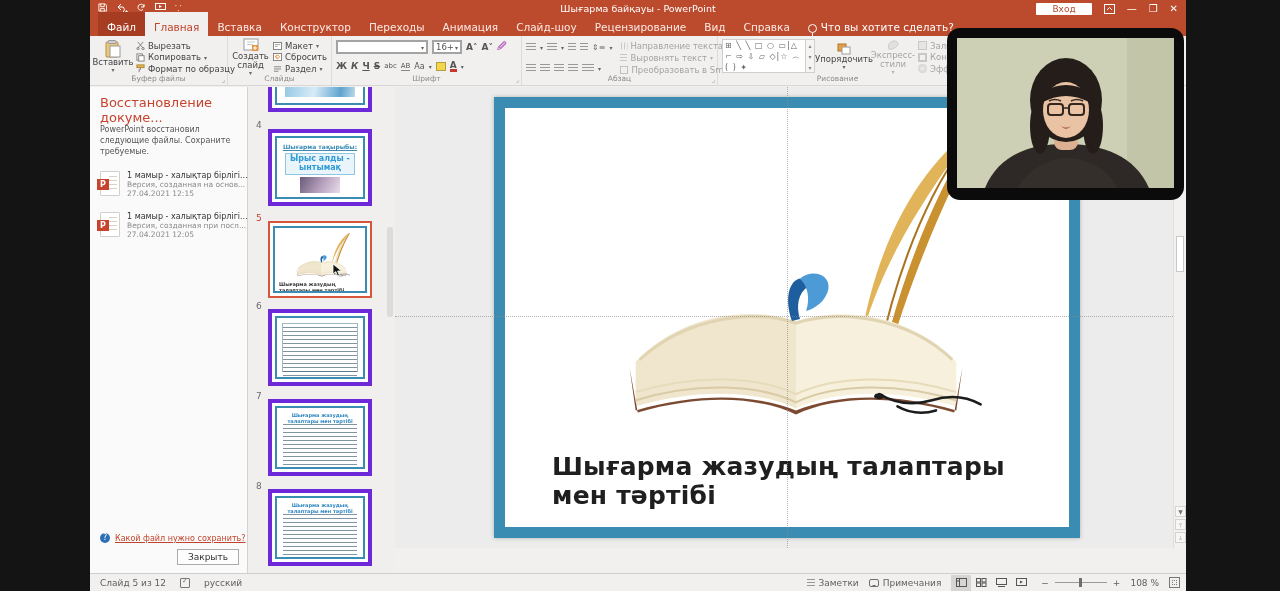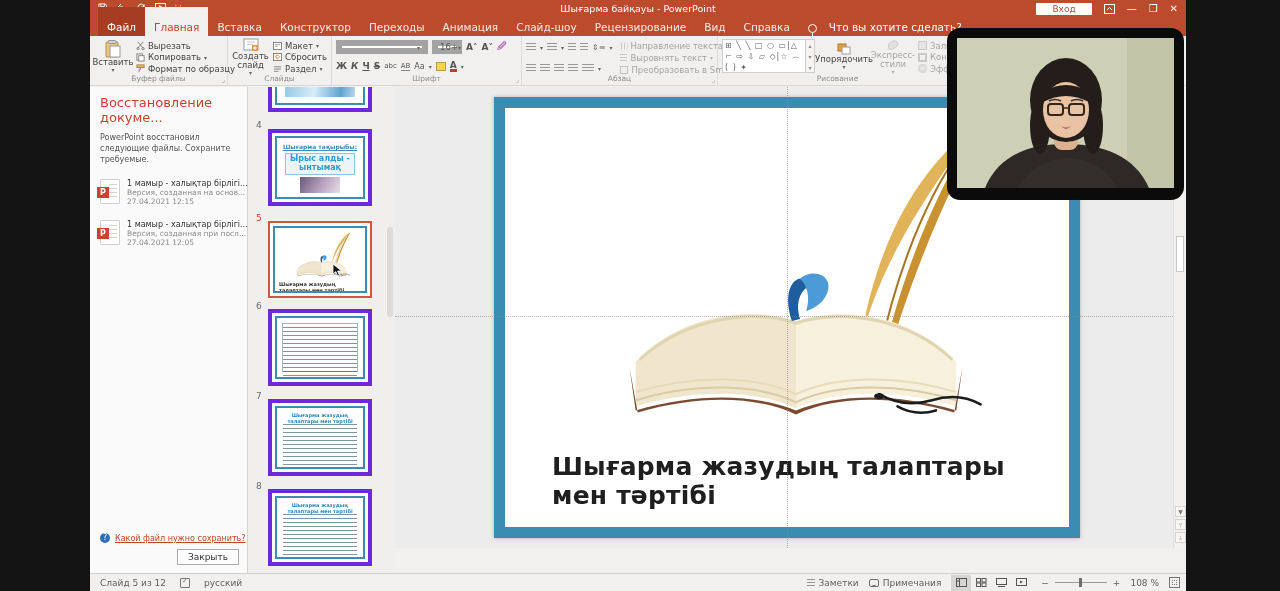--- a/index.html
+++ b/index.html
@@ -13,52 +13,52 @@
   .titlebar{position:absolute;left:0;top:0;right:0;height:18px;background:#bc4a2d;color:#fff}
   .qat{position:absolute;left:8px;top:2px;display:flex;gap:9px;align-items:center}
   .qat svg{display:block}
   .win-title{position:absolute;left:0;right:0;top:3px;text-align:center;font-size:9.5px;color:#fff}
   .tb-right{position:absolute;right:8px;top:2px;display:flex;gap:12px;align-items:center}
   .signin{background:#fff;color:#b64a2e;font-size:9px;padding:1px 16px;border-radius:1px;cursor:default}
   .wc{color:#fff;font-size:10px;line-height:14px}
 
   
   .tabs{position:absolute;left:0;top:18px;right:0;height:18px;background:#bc4a2d;display:flex;align-items:flex-end;padding-left:8px;font-size:10.5px;color:#fdeae4}
-  .tab{padding:14px 9px 3px;cursor:default}
+  .tab{padding:9px 9px 3px;cursor:default}
   .tab.file{background:#a63d22;color:#fff}
   .tab.active{background:#f1f0ef;color:#c0442c}
-  .tellme{display:flex;align-items:flex-end;gap:12px;padding:3px 9px;color:#fff}
+  .tellme{display:flex;align-items:flex-end;gap:4px;padding:3px 9px;color:#fff}
   .bulb{width:9px;height:9px;border:1px solid #fff;border-radius:50%;position:relative}
   .bulb:after{content:"";position:absolute;left:3px;top:8px;width:1px;height:3px;background:#fff}
 
   
   .ribbon{position:absolute;left:0;top:36px;right:0;height:50px;background:#f1f0ef;border-bottom:1px solid #d8d7d6;display:flex}
   .rgroup{position:relative;border-right:1px solid #dddcdb;padding:3px 4px 12px;flex:none}
   .glabel{position:absolute;bottom:0;left:0;right:0;text-align:center;font-size:7.5px;color:#8a8a8a;height:11px}
   .launcher{position:absolute;right:2px;bottom:1px;font-size:7px;color:#999}
   .gbody{display:flex;gap:4px;height:36px}
   .bigbtn{width:38px;display:flex;flex-direction:column;align-items:center;justify-content:center;font-size:8.5px;color:#444;text-align:center;line-height:1.05;cursor:default}
   .minicol{display:flex;flex-direction:column;justify-content:space-between;padding:1px 0}
   .minibtn{display:flex;align-items:center;gap:3px;font-size:8.5px;color:#444;height:11px;white-space:nowrap;cursor:default}
   .dd{font-size:6px;color:#666}
   .dis{opacity:.45}
   .mi{flex:none}
-  .combo{border:6px solid #a3a3a3;background:#fff;height:14px;font-size:8.5px;color:#555;display:flex;align-items:center;justify-content:space-between;padding:0 2px}
+  .combo{border:2px solid #a3a3a3;background:#fff;height:14px;font-size:8.5px;color:#555;display:flex;align-items:center;justify-content:space-between;padding:0 2px}
   .fmtrow{display:flex;align-items:center;gap:4px;height:16px;font-size:9px;color:#555}
   .fchar{font-weight:bold;font-size:9px;color:#555}
   .lines{width:10px;height:8px;background:repeating-linear-gradient(#999 0 1px,transparent 1px 3px)}
   .shapebox{width:84px;height:34px;border:1px solid #cfcecd;background:#fff;font-size:8px;color:#666;line-height:11px;padding:0 2px;overflow:hidden;letter-spacing:1px}
   .shsc{width:9px;height:34px;border:1px solid #cfcecd;border-left:none;background:#f5f4f3;font-size:6px;color:#888;text-align:center;line-height:11px}
 
   
   .workspace{position:absolute;left:0;top:87px;right:0;bottom:18px}
 
   
   .recov{position:absolute;left:0;top:0;bottom:0;width:158px;background:#fbfafa;border-right:1px solid #d4d3d2;padding:8px 10px}
-  .recov h1{font-size:13px;font-weight:normal;color:#c8432e;margin-bottom:8px}
+  .recov h1{font-size:13px;font-weight:normal;color:#c8432e;}
   .recov .desc{font-size:8px;color:#555;line-height:1.35;margin-bottom:14px}
   .rfile{display:flex;gap:7px;margin-bottom:14px;cursor:default}
   .pptico{width:20px;height:25px;flex:none;position:relative;background:#fff;border:1px solid #d0cfce;border-radius:1px}
   .pptico .pbox{position:absolute;left:-4px;top:7px;width:12px;height:11px;background:#c8432e;color:#fff;font-size:8px;line-height:11px;text-align:center;font-weight:bold}
   .pptico .plines{position:absolute;right:2px;top:4px;width:8px;height:16px;background:repeating-linear-gradient(#d9d0c8 0 1px,transparent 1px 4px)}
   .rfile .fname{font-size:8px;color:#333;white-space:nowrap}
   .rfile .fver,.rfile .fdate{font-size:7.5px;color:#8a8a8a;white-space:nowrap}
   .helprow{position:absolute;bottom:30px;left:10px;display:flex;gap:5px;align-items:center}
   .qmark{width:10px;height:10px;border-radius:50%;background:#2d6fb7;color:#fff;font-size:8px;line-height:10px;text-align:center;flex:none}
   .helplink{font-size:8px;color:#c0442c;text-decoration:underline;white-space:nowrap}

